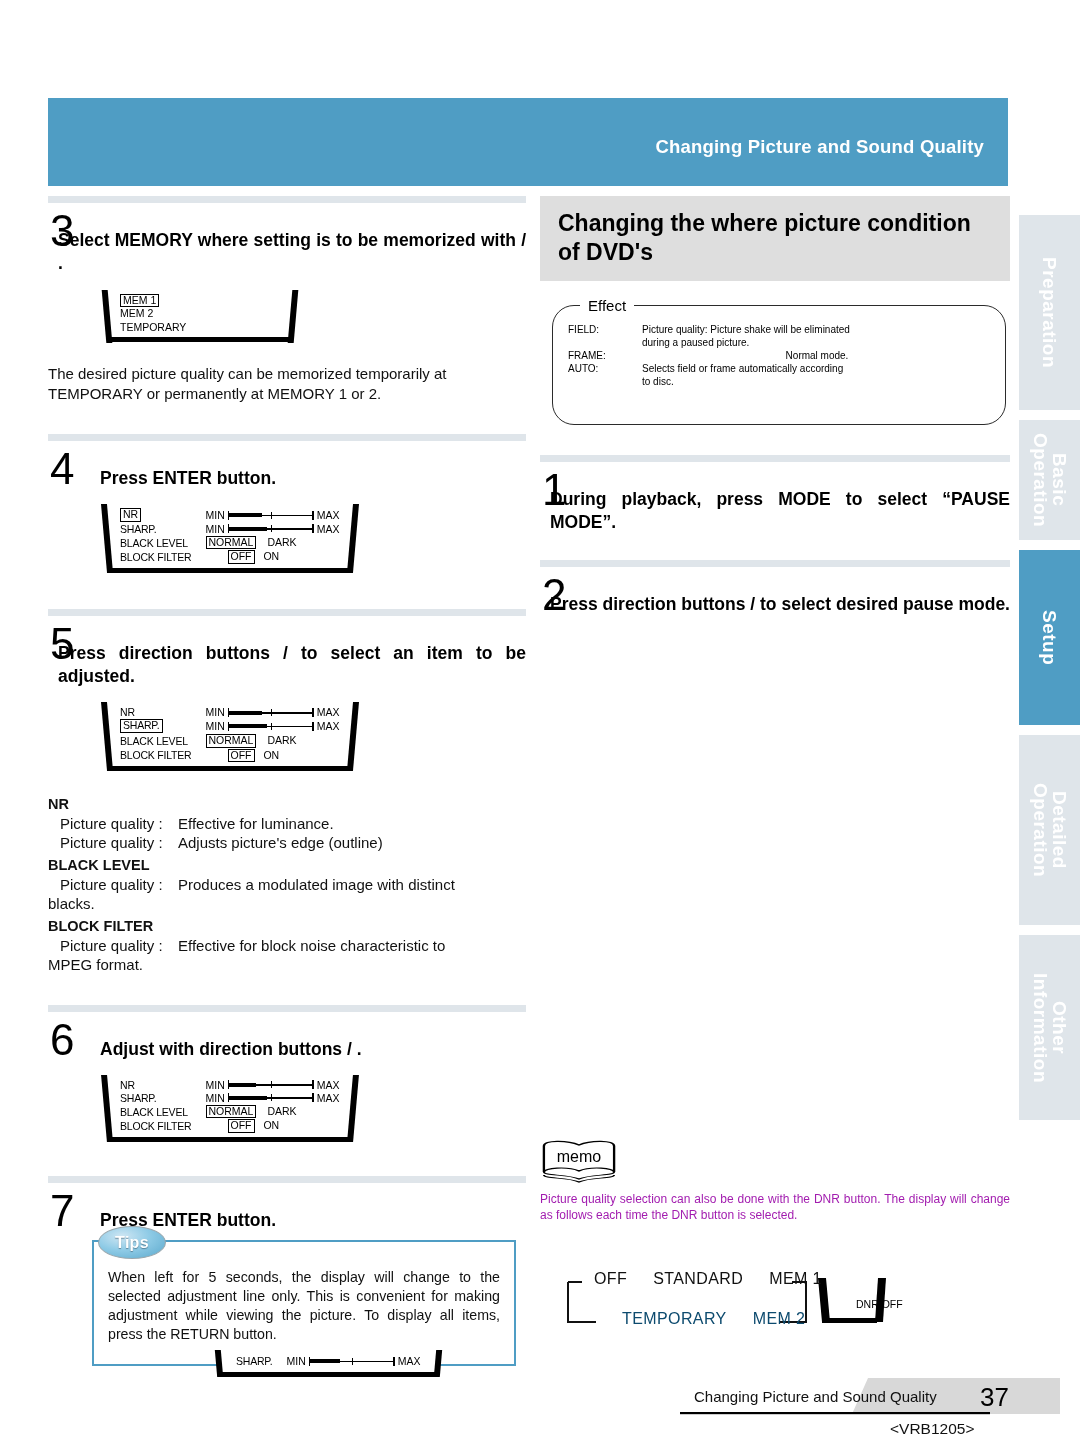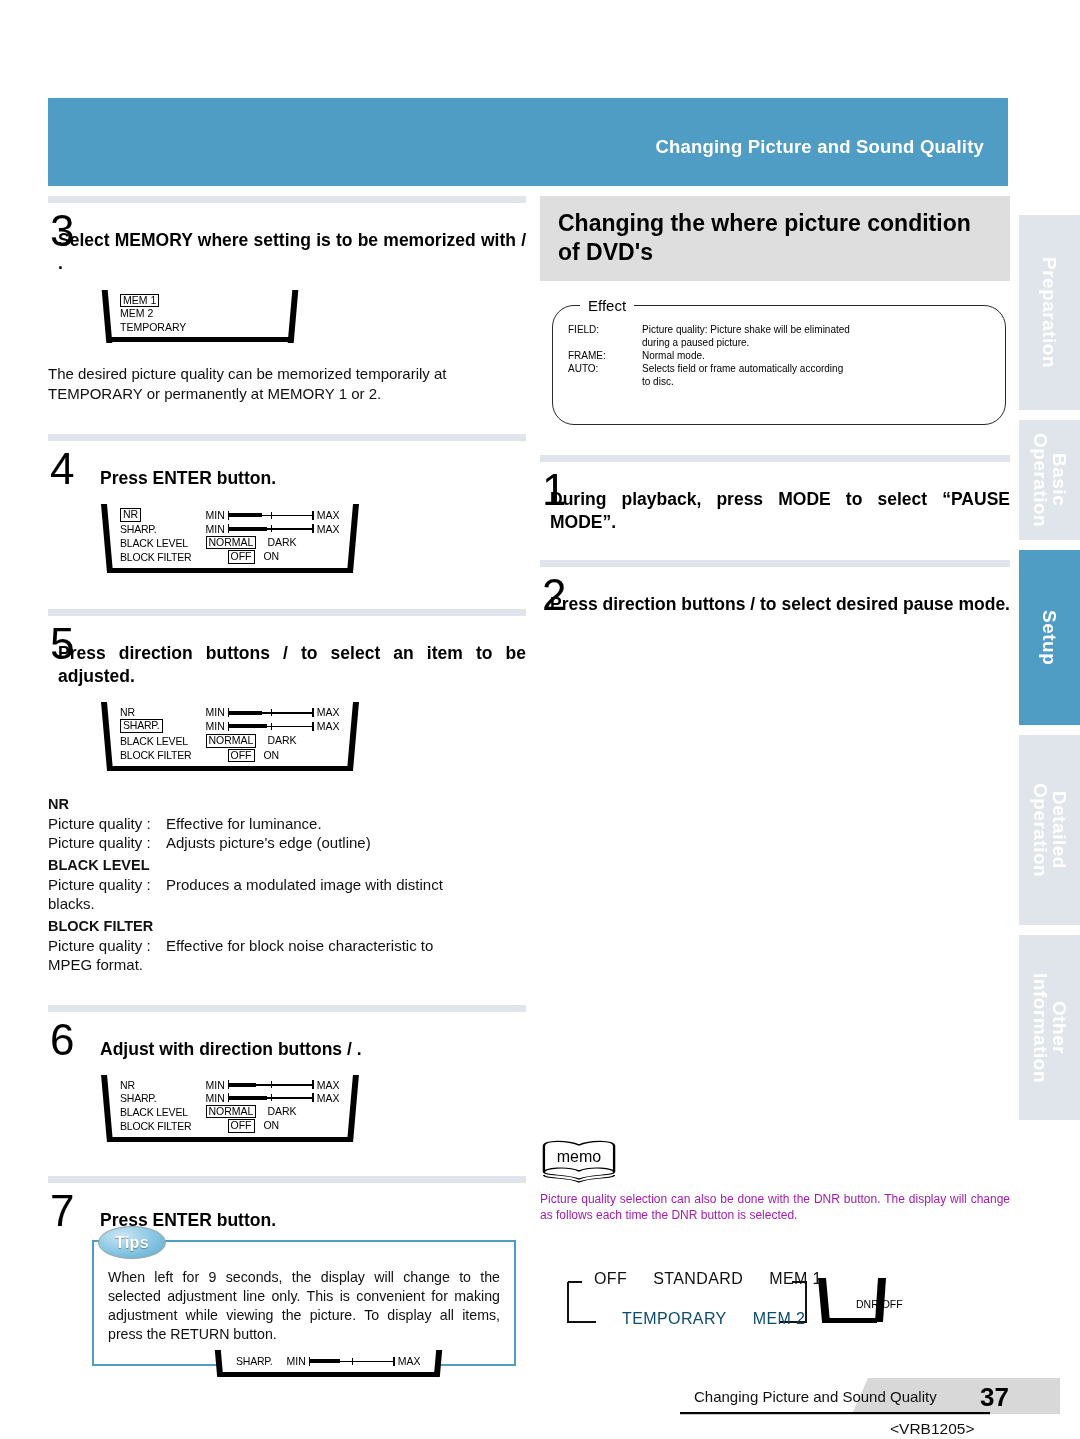--- a/index.html
+++ b/index.html
@@ -109,21 +109,21 @@
   }
   .effect .body .row{display:flex;}
   .effect .body .k{width:74px;flex:0 0 74px;}
   .effect .body .v{flex:1;text-align:justify;}
   .effect .body .cont{margin-left:74px;}
 
   
   .desc{margin-top:20px;font-size:15px;line-height:1.3;color:#111;}
   .desc .h{font-weight:bold;font-size:14.5px;margin-top:3px;}
   .desc .p{display:flex;}
-  .desc .p .k{flex:0 0 118px;}
+  .desc .p .k{flex:0 0 118px;margin-left:12px;}
   .desc .p .v{flex:1;}
 
   .para{font-size:15px;line-height:1.32;color:#111;margin-top:14px;}
 
   
   .tips{
     position:absolute;left:92px;top:1240px;width:420px;height:122px;
     border:2px solid #4f9dc4;background:#fff;
   }
   .tips-badge{
@@ -431,21 +431,21 @@
       <div class="frame"></div>
       <div class="lbl">Effect</div>
       <div class="body">
         <div class="row">
           <div class="k">FIELD:</div>
           <div class="v">Picture quality: Picture shake will be eliminated</div>
         </div>
         <div class="cont">during a paused picture.</div>
         <div class="row">
           <div class="k">FRAME:</div>
-          <div class="v" style="text-align:left">Normal mode.</div>
+          <div class="v" style="text-align:center">Normal mode.</div>
         </div>
         <div class="row">
           <div class="k">AUTO:</div>
           <div class="v">Selects field or frame automatically according</div>
         </div>
         <div class="cont">to disc.</div>
       </div>
     </div>
 
     <div class="rule" style="margin-top:30px;"></div>
@@ -458,21 +458,21 @@
     <div class="step">
       <div class="num">2</div>
       <div class="txt just">Press direction buttons    /    to select desired pause mode.</div>
     </div>
   </div>
 
   <div class="tips">
     <div class="tips-badge">
       <span>Tips</span>
     </div>
-    <div class="tips-body">When left for 9 seconds, the display will change to the selected adjustment line only. This is convenient for making adjustment while viewing the picture. To display all items, press the RETURN button.</div>
+    <div class="tips-body">When left for 5 seconds, the display will change to the selected adjustment line only. This is convenient for making adjustment while viewing the picture. To display all items, press the RETURN button.</div>
     <div class="osd" style="margin-left:128px;margin-top:6px;">
       <div class="inner" style="padding:5px 14px 4px 14px;">
         <div class="lwall"></div>
         <div class="rwall"></div>
         <table>
           <tbody>
               <tr>
             <td class="lbl"><span>SHARP.</span></td>
             <td>
               <span class="slider">
@@ -528,17 +528,17 @@
     </div>
     <div style="position:absolute;left:300px;top:32px;font-size:10.5px;color:#000;">DNR OFF</div>
   </div>
 
   <div class="footer">
     <svg width="380" height="60" viewBox="0 0 380 60" style="position:absolute;left:0;top:0;">
       <polygon points="188,4 380,4 380,40 172,40" fill="#d8d8d8"></polygon>
       <rect x="0" y="38" width="310" height="2.2" fill="#000"></rect>
     </svg>
     <div class="f-txt">Changing Picture and Sound Quality</div>
-    <div style="position:absolute;left:300px;top:8px;font-size:26px;font-weight:bold;color:#000;">37</div>
+    <div style="position:absolute;left:300px;top:8px;font-size:26px;font-weight:normal;color:#000;">37</div>
     <div class="f-code">&lt;VRB1205&gt;</div>
   </div>
 
 </div>
 
 </body></html>

